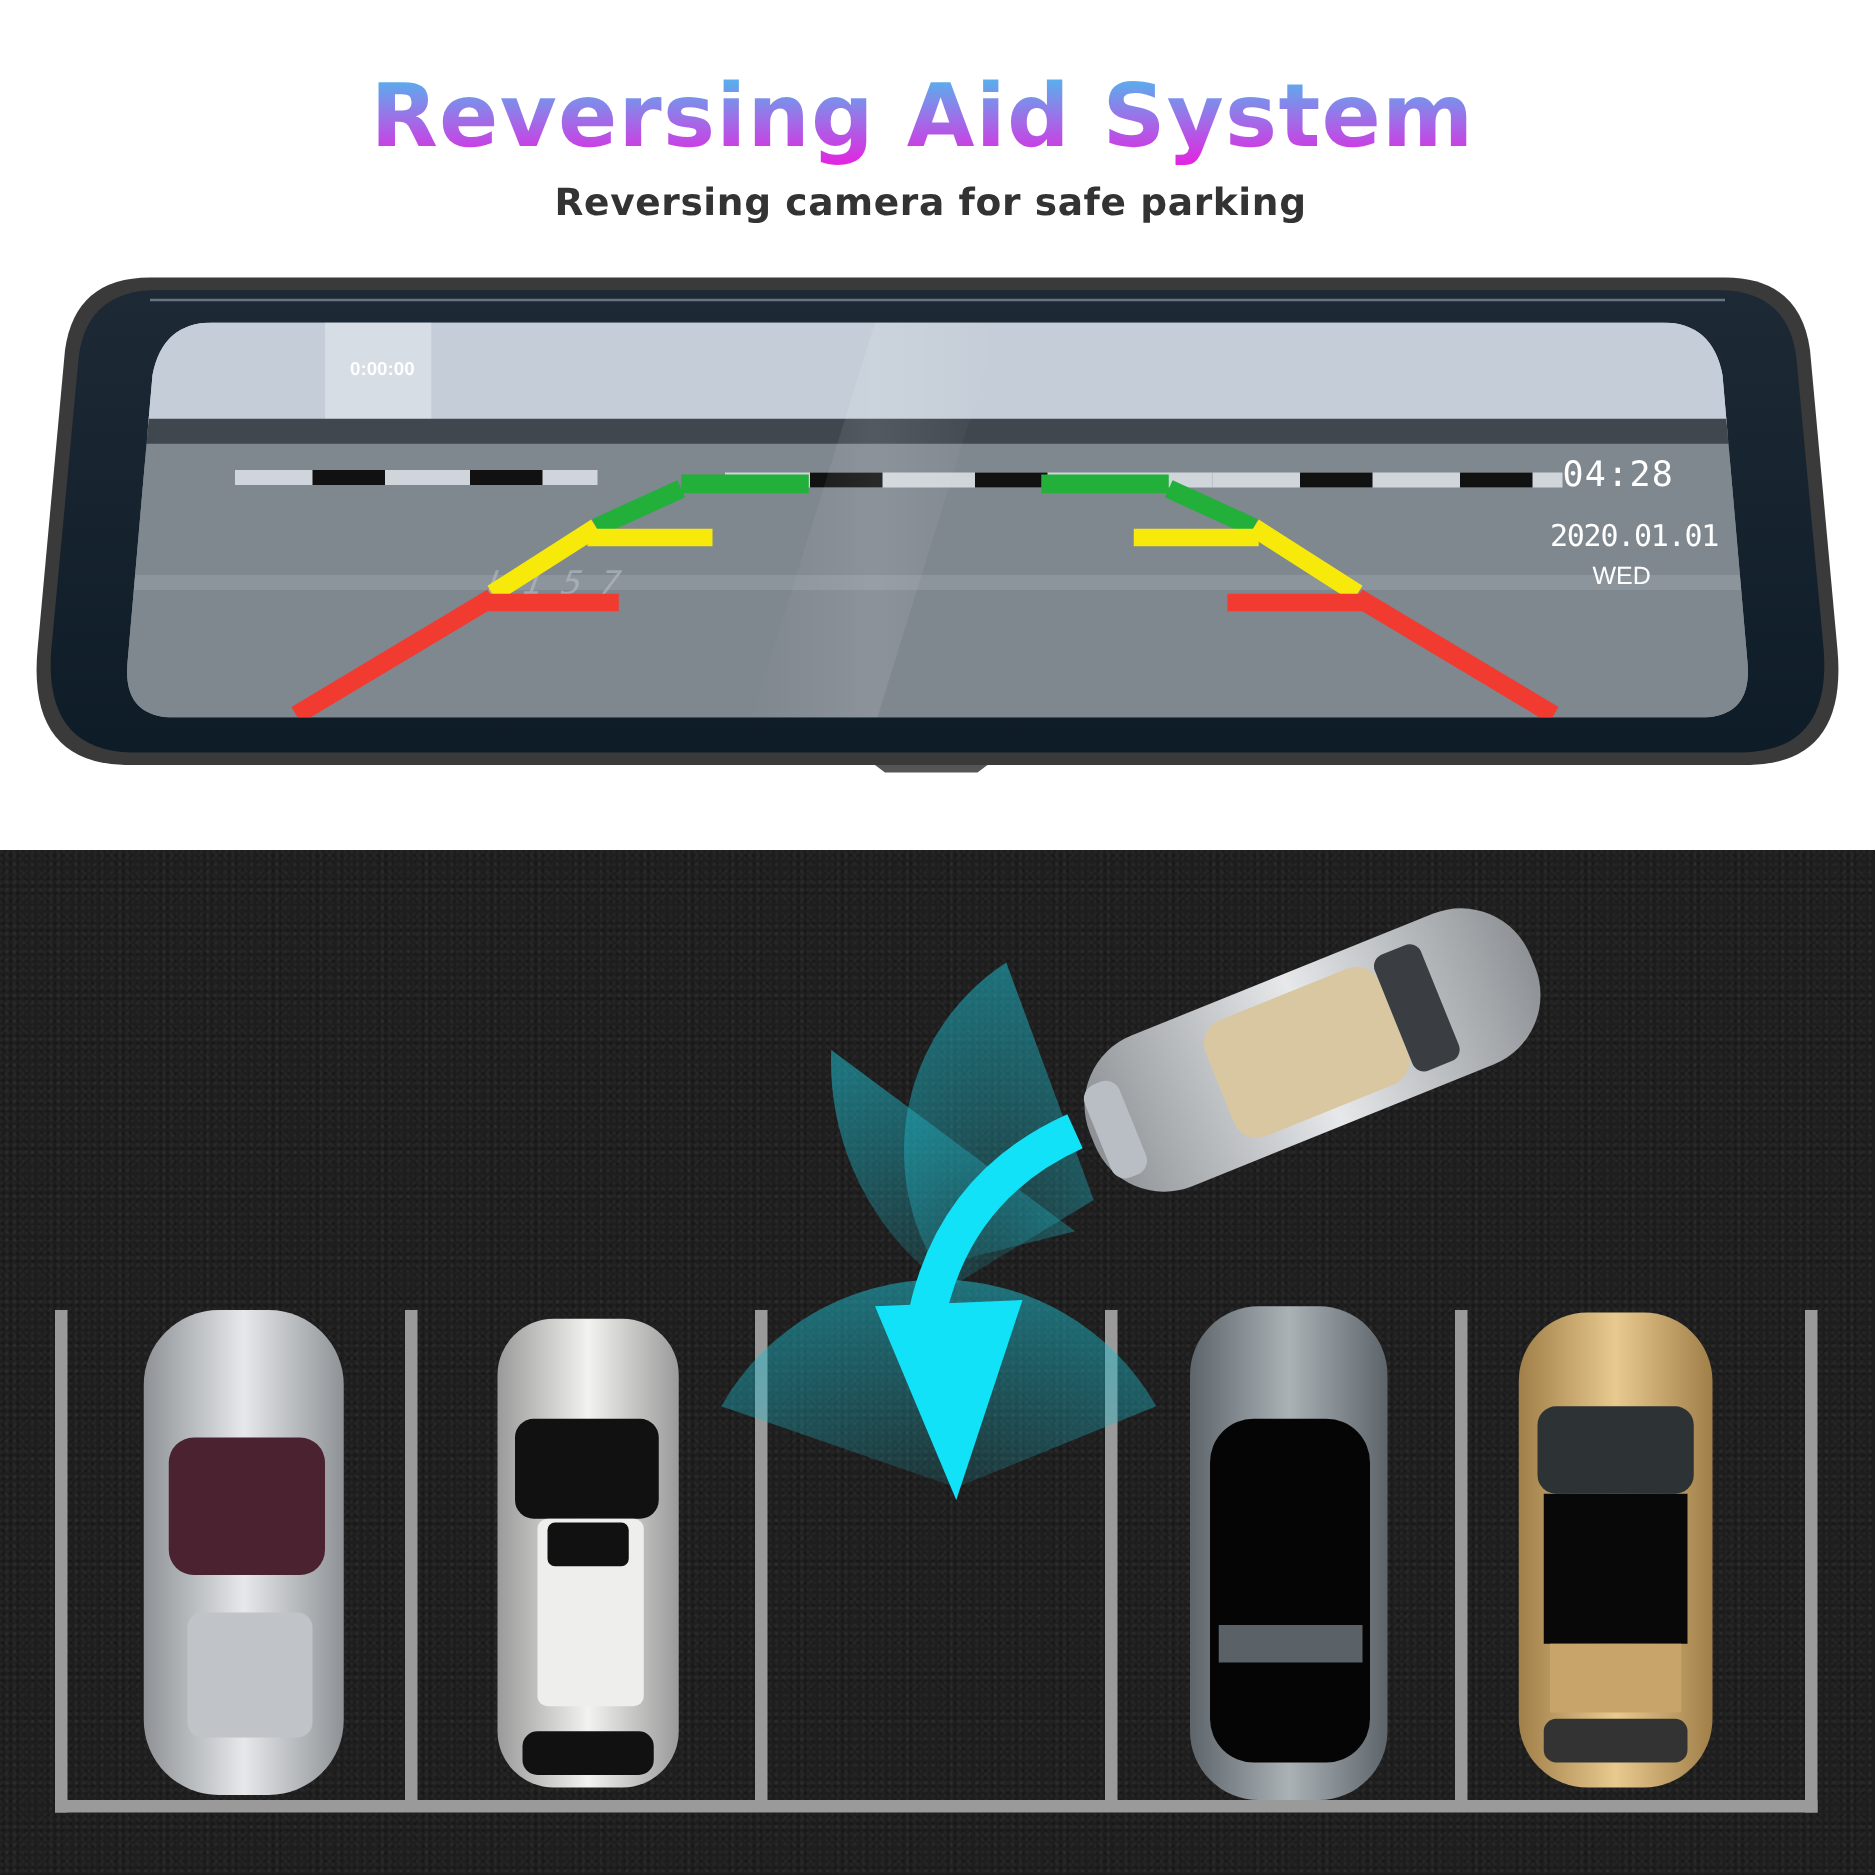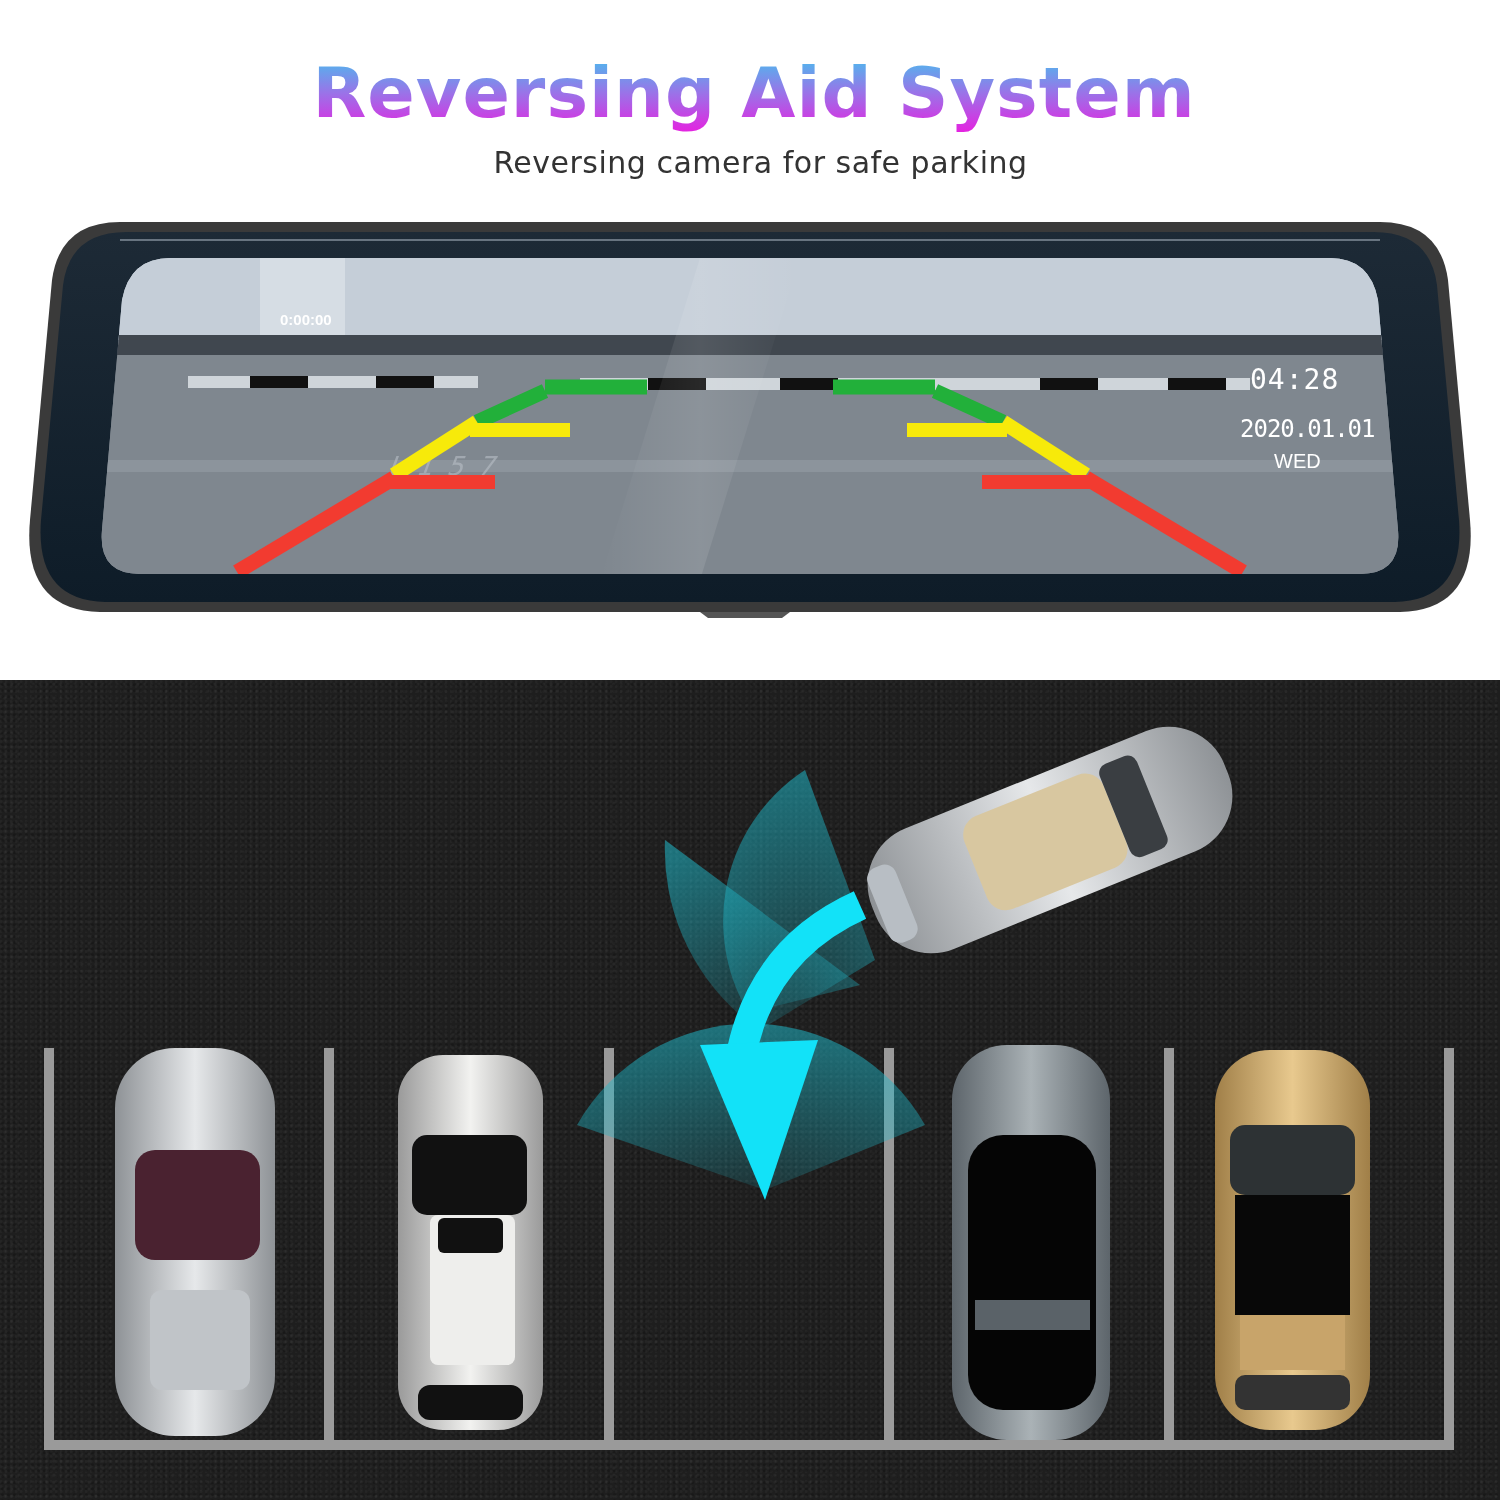--- a/index.html
+++ b/index.html
@@ -1,26 +1,26 @@
 <!DOCTYPE html>
 <html><head>
 <meta charset="utf-8">
 <style>
   html,body{margin:0;padding:0;}
   body{width:1500px;height:1500px;position:relative;overflow:hidden;background:#ffffff;font-family:"DejaVu Sans",sans-serif;}
-  .header{position:absolute;left:16px;top:0;width:1476px;height:200px;text-align:center;}
+  .header{position:absolute;left:0;top:0;width:1476px;height:200px;text-align:center;}
   .title{position:absolute;left:0;right:0;top:52px;font-family:"DejaVu Sans",sans-serif;font-weight:bold;font-size:70px;letter-spacing:1px;
     background:linear-gradient(180deg,#3fc6ee 0%,#9a73e8 50%,#e81fe0 100%);-webkit-background-clip:text;background-clip:text;color:transparent;}
-  .subtitle{position:absolute;left:0;right:0;top:145px;font-family:"DejaVu Sans",sans-serif;font-size:30px;color:#333;font-weight:400;letter-spacing:0.5px;margin-left:13px;}
+  .subtitle{position:absolute;left:0;right:0;top:145px;font-family:"DejaVu Sans",sans-serif;font-size:30px;color:#333;font-weight:700;letter-spacing:0.5px;margin-left:13px;}
 
   
   .mirror{position:absolute;left:0;top:210px;width:1500px;height:420px;}
   .mirror svg{position:absolute;left:0;top:0;}
   .overlay-text{position:absolute;color:#fff;}
-  .timer{left:280px;top:287px;font-family:"Liberation Sans",sans-serif;font-weight:bold;font-size:15px;margin-top:24px;}
+  .timer{left:280px;top:287px;font-family:"Liberation Sans",sans-serif;font-weight:bold;font-size:15px;}
   .clock{left:1250px;top:363px;font-family:"DejaVu Sans Mono",monospace;font-size:28px;letter-spacing:1px;font-weight:300;}
   .date{left:1240px;top:415px;font-family:"DejaVu Sans Mono",monospace;font-size:24px;letter-spacing:-1px;}
   .day{left:1274px;top:450px;font-family:"Liberation Sans",sans-serif;font-size:20px;}
 
   
   .scene{position:absolute;left:0;top:680px;width:1500px;height:820px;
     background-color:#1e1e1e;
     background-image:
       radial-gradient(circle at 20% 30%,rgba(255,255,255,0.03) 1px,transparent 2px),
       radial-gradient(circle at 70% 60%,rgba(255,255,255,0.04) 1px,transparent 2px),

